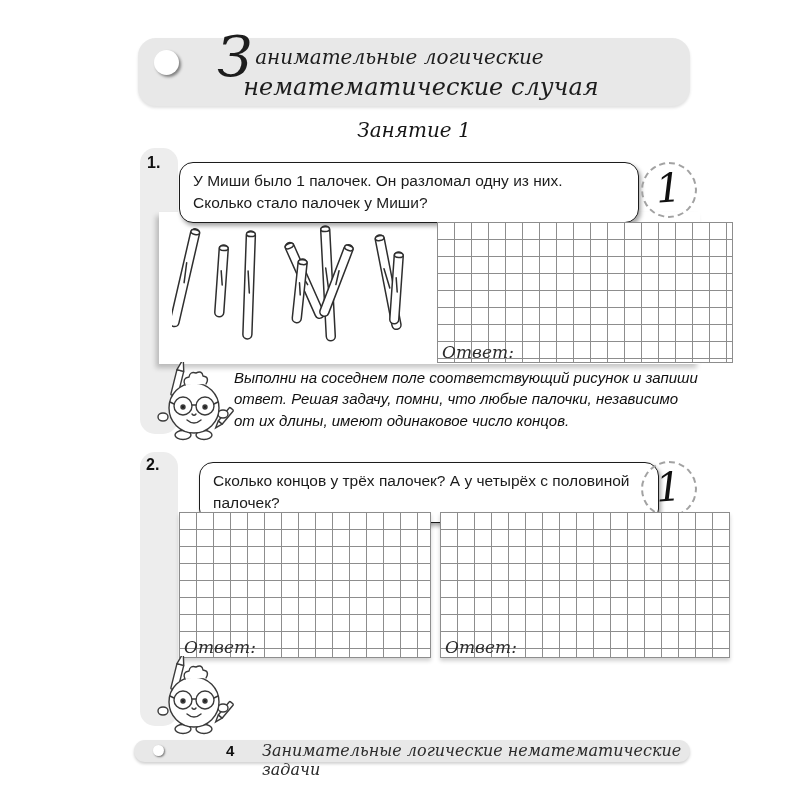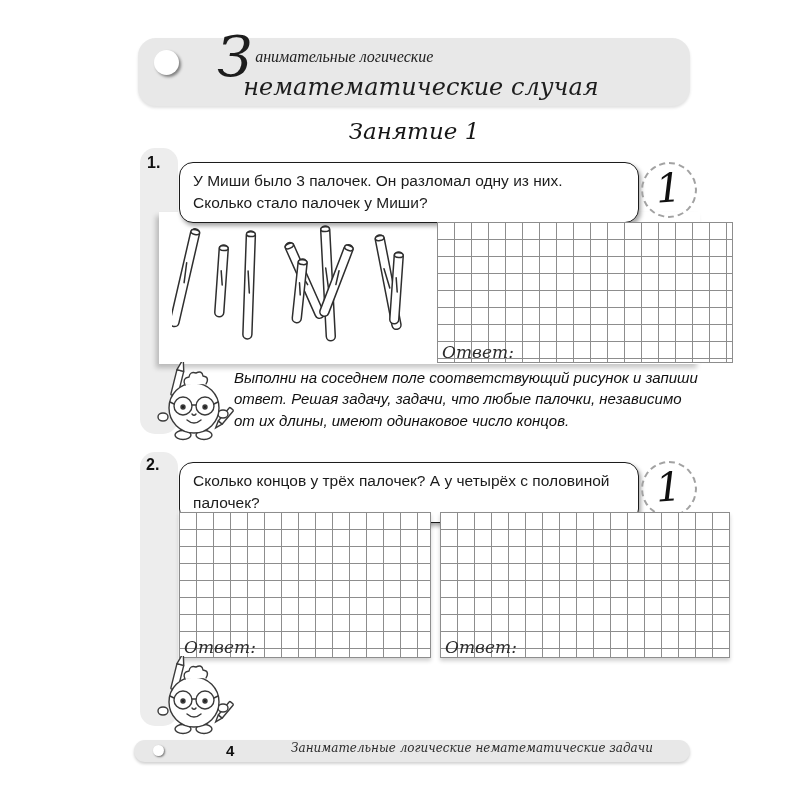--- a/index.html
+++ b/index.html
@@ -10,25 +10,25 @@
   .header-bar{position:absolute;left:138px;top:38px;width:552px;height:68px;
       background:#e8e8e8;border-radius:18px;box-shadow:0 2px 3px rgba(0,0,0,.12);}
   .hole{position:absolute;background:#fff;border-radius:50%;
       box-shadow:2px 2px 3px rgba(0,0,0,.45);}
   .hole-top{left:154px;top:50px;width:25px;height:25px;}
   .header-title{position:absolute;left:138px;top:28px;width:552px;height:80px;
       display:flex;justify-content:center;align-items:flex-start;
       font-family:"DejaVu Serif",serif;font-style:italic;color:#1d1d1d;}
   .dropcap{font-size:56px;line-height:58px;margin-right:3px;}
   .title-lines{display:flex;flex-direction:column;padding-top:14px;}
-  .title-lines .l1{font-size:16px;line-height:30px;font-family:Liberation Serif, serif;}
+  .title-lines .l1{font-size:20px;line-height:30px;}
   .title-lines .l2{font-size:24px;line-height:30px;align-self:center;transform:translateX(-12px);}
 
   .lesson-title{position:absolute;left:138px;top:118px;width:552px;text-align:center;
-      font-family:"DejaVu Serif",serif;font-style:italic;font-size:23px;color:#161616;}
+      font-family:"DejaVu Serif",serif;font-style:italic;font-size:20px;color:#161616;}
 
   
   .strip{position:absolute;width:38px;background:#ededed;border-radius:15px;}
   .task-num{position:absolute;font-size:16px;font-weight:bold;color:#111;}
   .bubble{position:absolute;left:179px;width:432px;background:#fff;
       border:1.6px solid #1c1c1c;border-radius:14px;padding:7px 13px 8px 13px;
       font-size:15.5px;line-height:1.42;box-shadow:2px 3px 4px rgba(0,0,0,.35);}
   .badge{position:absolute;left:641px;width:52px;height:52px;border:2px dashed #a2a2a2;
       border-radius:50%;display:flex;align-items:center;justify-content:center;}
   .badge span{font-family:"DejaVu Serif",serif;font-style:italic;font-size:40px;
@@ -42,22 +42,22 @@
       font-style:italic;font-size:17px;color:#2b2b2b;}
   .content-box{position:absolute;background:#fff;box-shadow:-3px 4px 5px rgba(0,0,0,.22);}
   .instr{position:absolute;font-style:italic;font-size:15px;line-height:1.42;color:#101010;}
   .helper{position:absolute;width:88px;height:80px;}
 
   
   .footer-bar{position:absolute;left:134px;top:740px;width:556px;height:22px;
       background:#e8e8e8;border-radius:11px;box-shadow:0 2px 3px rgba(0,0,0,.18);}
   .hole-bottom{left:153px;top:745px;width:11px;height:11px;box-shadow:1px 1px 2px rgba(0,0,0,.5);}
   .page-num{position:absolute;left:226px;top:742px;font-size:15px;font-weight:bold;color:#111;}
-  .footer-title{position:absolute;right:118px;top:741px;width:420px;text-align:center;
-      font-family:"DejaVu Serif",serif;font-style:italic;font-size:12px;color:#2a2a2a;}
+  .footer-title{position:absolute;right:118px;top:741px;width:420px;text-align:left;
+      font-family:"DejaVu Serif",serif;font-style:italic;font-size:16px;color:#2a2a2a;}
 
   svg .ln{fill:#fff;stroke:#2e2e2e;stroke-width:1.5;}
 </style>
 </head>
 <body>
 
 <div class="page">
 
   <div class="header-bar"></div>
   <div class="hole hole-top"></div>
@@ -70,21 +70,21 @@
   </div>
 
   <div class="lesson-title">Занятие 1</div>
 
   <div class="strip" style="left:140px;top:148px;height:286px;"></div>
   <div class="task-num" style="left:147px;top:154px;">1.</div>
 
   <div class="content-box" style="left:159px;top:212px;width:541px;height:152px;"></div>
 
   <div class="bubble" style="top:162px;">
-    <span>У Миши было 3 палочек. Он разломал одну из них. Сколько стало палочек у Миши?</span>
+    <span>У Миши было 1 палочек. Он разломал одну из них. Сколько стало палочек у Миши?</span>
   </div>
 
   <div class="badge" style="top:162px;">
     <span>1</span>
   </div>
 
   <svg style="position:absolute;left:172px;top:219px;" width="235" height="142" viewBox="0 0 235 142">
     <g class="ln" stroke-linecap="round">
       <g transform="translate(24,10) rotate(13)">
         <rect x="-4.5" y="0" width="9" height="100" rx="4.5"></rect>
@@ -158,26 +158,26 @@
       <circle cx="55" cy="44" r="9"></circle>
       <line x1="42" y1="43" x2="46" y2="43"></line>
       <line x1="24" y1="42" x2="20" y2="40"></line>
       <line x1="64" y1="42" x2="68" y2="40"></line>
       <circle cx="33" cy="45" r="2" fill="#222"></circle>
       <circle cx="55" cy="45" r="2" fill="#222"></circle>
       <path d="M42,52 q2,2.5 4,0" fill="none"></path>
       <path d="M37,58 q7,6 14,0" fill="none"></path>
     </g>
   </svg>
-  <div class="instr" style="left:234px;top:367px;width:465px;">Выполни на соседнем поле соответствующий рисунок и запиши ответ. Решая задачу, задачи, что любые палочки, независимо от их длины, имеют одинаковое число концов.</div>
+  <div class="instr" style="left:234px;top:367px;width:465px;">Выполни на соседнем поле соответствующий рисунок и запиши ответ. Решая задачу, помни, что любые палочки, независимо от их длины, имеют одинаковое число концов.</div>
 
   <div class="strip" style="left:140px;top:452px;height:274px;"></div>
   <div class="task-num" style="left:146px;top:456px;">2.</div>
 
-  <div class="bubble" style="top:462px;">
+  <div class="bubble" style="top:462px;margin-left:20px;">
     <span>Сколько концов у трёх палочек? А у четырёх с половиной па­лочек?</span>
   </div>
 
   <div class="badge" style="top:461px;">
     <span>1</span>
   </div>
 
   <div class="grid" style="left:142px;top:512px;width:251px;height:145px;box-shadow:0 3px 4px rgba(0,0,0,.18);">
     <span class="answer">Ответ:</span>
   </div>

